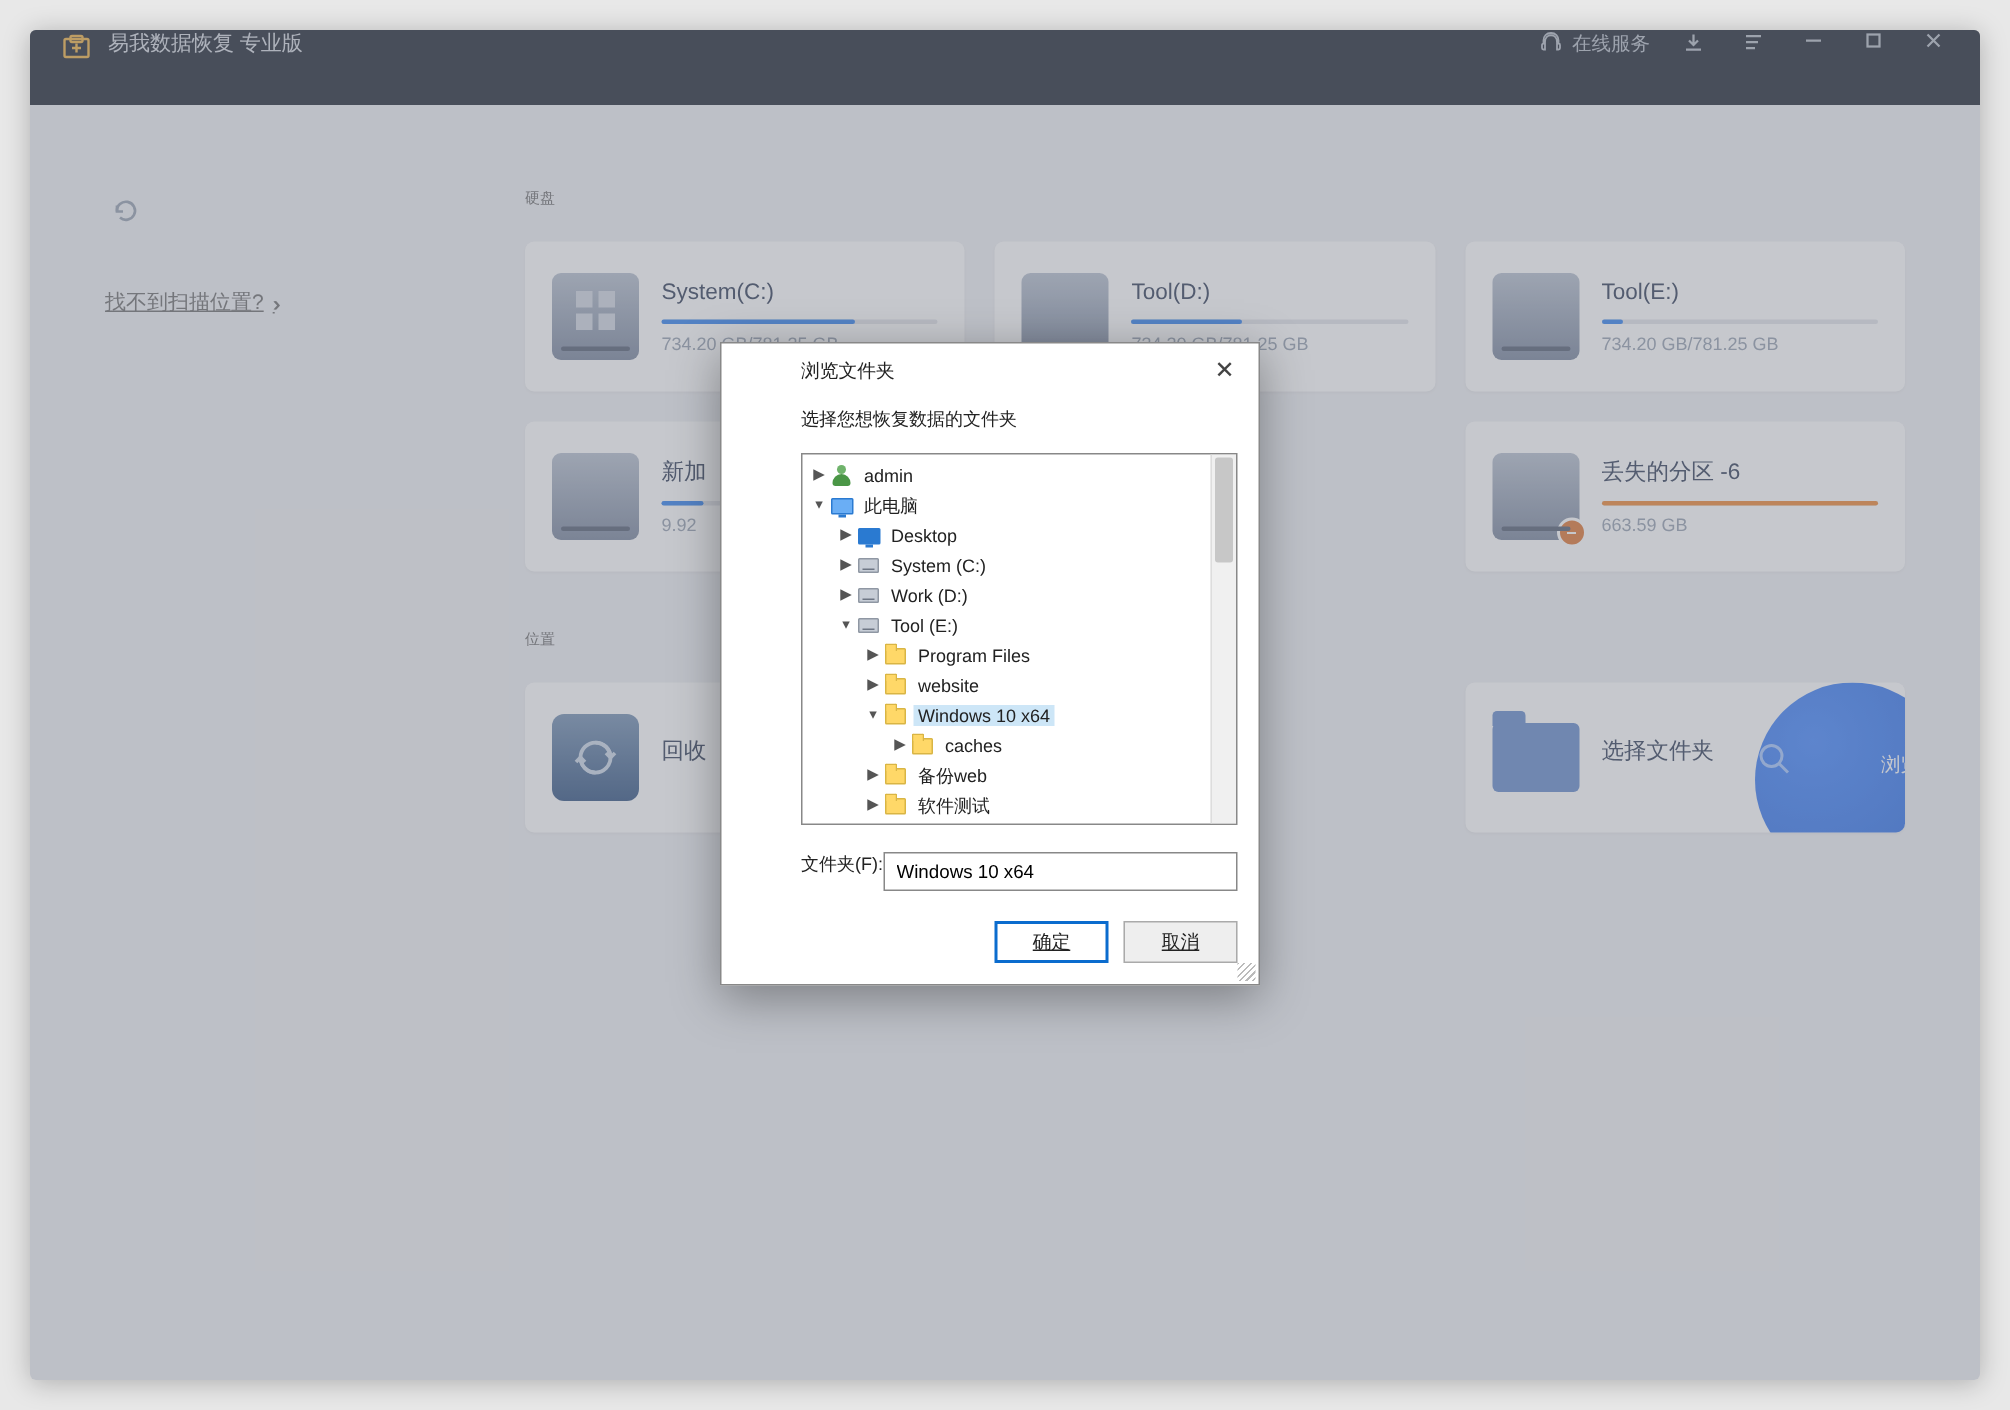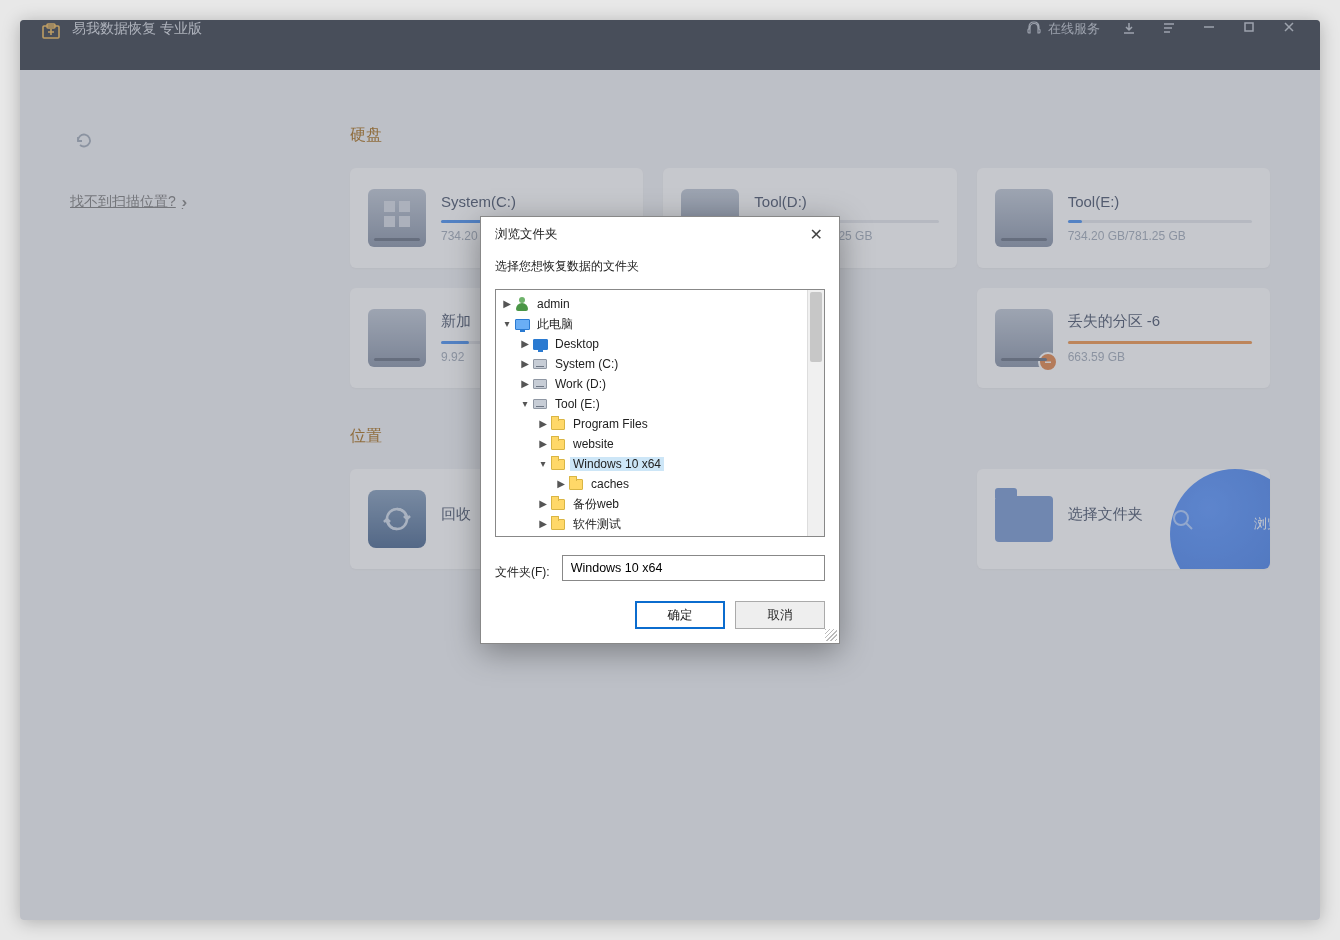--- a/index.html
+++ b/index.html
@@ -17,21 +17,21 @@
 .title-bar .icon-btn { width: 22px; display:flex; justify-content:center;}
 
 .content { padding: 55px 50px 30px 50px; display: flex; }
 .left-col { width: 280px; flex-shrink: 0; }
 .main-heading { font-size: 22px; color: #3a465f; line-height: 1.55; letter-spacing: 0.5px; }
 .refresh-icon { display:inline-block; color:#9aa4b3; margin-left:4px; vertical-align: -2px;}
 .help-link { display: inline-flex; align-items:center; margin-top: 32px; font-size: 14px; color: #737373; text-decoration: underline; cursor: pointer; }
 .help-link .chev { margin-left: 6px; font-size: 14px; letter-spacing:-4px;}
 
 .right-col { flex: 1; }
-.section-label { font-size: 16px; color: #a16207; margin-bottom: 22px; }
+.section-label { font-size: 10px; color: #737373; margin-bottom: 22px; }
 .card-grid { display: grid; grid-template-columns: repeat(3, 1fr); gap: 20px; margin-bottom: 38px;}
 .card { background: #fff; border-radius: 6px; height: 100px; display: flex; align-items: center; padding: 0 18px; box-shadow: 0 1px 2px rgba(0,0,0,0.04); cursor:pointer;}
 .card .card-icon { width: 58px; height: 58px; margin-right: 15px; flex-shrink:0; display:flex; align-items:center; justify-content:center;}
 .card .card-body { flex:1; min-width:0; }
 .card .card-title { font-size: 15px; color: #3a465f; margin-bottom: 10px; white-space:nowrap; overflow:hidden; text-overflow:ellipsis;}
 .card .bar { height: 3px; background: #e3e6eb; border-radius: 2px; position: relative; margin-bottom: 6px;}
 .card .bar .fill { position:absolute; left:0; top:0; bottom:0; border-radius:2px;}
 .card .sub { font-size: 12px; color: #9aa4b3; white-space:nowrap; overflow:hidden; text-overflow:ellipsis;}
 
 .drive-svg-box { width:58px; height:58px; background: linear-gradient(180deg,#b9c2d0 0%,#7e8aa0 100%); border-radius: 6px; position:relative;}
@@ -52,21 +52,21 @@
 
 .browse-card { position:relative; overflow:hidden;}
 .browse-card .browse-corner { position:absolute; right:-30px; bottom:-30px; width:130px; height:130px; background: radial-gradient(circle at 30% 30%, #4b8cff 0%, #2f6de0 100%); border-radius:50%; display:flex; flex-direction:row; align-items:center; justify-content:space-between; padding-right:20px; padding-bottom:20px;}
 .browse-card .browse-corner .mag { color:#a8c8ff; margin-bottom:4px;}
 .browse-card .browse-corner .lbl { color:#fff; font-size:13px;}
 
 
 .dim { position:absolute; inset:0; background: rgba(120,125,135,0.42); }
 
 
-.dialog { position:absolute; left: 480px; top: 216px; width: 360px; background:#fff; border:1px solid #888; box-shadow: 0 8px 30px rgba(0,0,0,0.35); font-size:12px; color:#222;}
+.dialog { position:absolute; left: 480px; top: 228px; width: 360px; background:#fff; border:1px solid #888; box-shadow: 0 8px 30px rgba(0,0,0,0.35); font-size:12px; color:#222;padding-left:39px;}
 .dlg-title { display:flex; align-items:center; justify-content:space-between; padding: 8px 12px 10px 14px; font-size: 12.5px;}
 .dlg-close { cursor:pointer; font-size:16px; color:#444; padding:0 4px;}
 .dlg-sub { padding: 4px 14px 14px 14px; font-size:12px;}
 .tree-box { margin: 0 14px; border:1px solid #888; height: 248px; overflow:hidden; position:relative; background:#fff;}
 .tree-scroll { position:absolute; right:0; top:0; bottom:0; width:17px; background:#f0f0f0; border-left:1px solid #ddd;}
 .tree-scroll .thumb{ position:absolute; left:2px; right:2px; top:2px; height:70px; background:#c7c7c7; border-radius:2px;}
 .tree { padding: 4px 0 4px 4px; line-height:1; font-size:12px;}
 .tree-row { display:flex; align-items:center; height:20px; white-space:nowrap; cursor:pointer;}
 .tree-row .arrow { width:14px; text-align:center; color:#555; font-size:10px;}
 .tree-row .ticon { width:16px; height:16px; margin-right:4px; display:inline-flex; align-items:center; justify-content:center;}
@@ -77,25 +77,25 @@
 .folder-sm{ width:14px; height:11px; background:#ffd868; border:1px solid #d9b544; border-radius:1px; position:relative;}
 .folder-sm::before{content:""; position:absolute; left:-1px; top:-4px; width:6px; height:4px; background:#ffd868; border:1px solid #d9b544; border-bottom:none; border-radius:1px 1px 0 0;}
 .drive-sm{ width:14px; height:10px; background:#c7cdd6; border:1px solid #8f97a3; border-radius:1px; position:relative;}
 .drive-sm::after{content:""; position:absolute; left:2px; right:2px; bottom:1px; height:1px; background:#6e7684;}
 .monitor-sm{ width:15px; height:11px; border:1px solid #2a7ad1; background:#6aaef5; border-radius:1px; position:relative;}
 .monitor-sm::after{content:""; position:absolute; left:4px; right:4px; bottom:-3px; height:2px; background:#2a7ad1;}
 .user-sm{ width:14px; height:14px; position:relative;}
 .user-sm::before{content:""; position:absolute; left:4px; top:0; width:6px; height:6px; background:#6fb36b; border-radius:50%;}
 .user-sm::after{content:""; position:absolute; left:1px; top:6px; width:12px; height:8px; background:#4a9646; border-radius:6px 6px 2px 2px;}
 
-.dlg-field-row{ display:flex; align-items:flex-end; padding: 18px 14px 10px 14px; gap:12px;}
+.dlg-field-row{ display:flex; align-items:flex-start; padding: 18px 14px 10px 14px; }
 .dlg-field-row label{ font-size:12px;}
 .dlg-field-row input{ flex:1; border:1px solid #888; height:26px; padding:0 8px; font-size:12.5px;}
 .dlg-buttons{ display:flex; justify-content:flex-end; gap:10px; padding: 10px 14px 14px 14px;}
-.dlg-btn{ width:90px; height:28px; border:1px solid #aaa; background:#eee; font-size:12.5px; cursor:pointer; display:flex; align-items:center; justify-content:center;}
+.dlg-btn{ width:76px; height:28px; border:1px solid #aaa; background:#eee; font-size:12.5px; cursor:pointer; display:flex; align-items:center; justify-content:center;text-decoration:underline;}
 .dlg-btn.primary{ border:2px solid #0b6cce; background:#fff;}
 .resize-grip{ position:absolute; right:2px; bottom:2px; width:12px; height:12px; background: repeating-linear-gradient(135deg,#bbb 0 1px, transparent 1px 3px);}
 </style>
 </head>
 <body>
 
 <div class="app-window">
 
   <div class="title-bar">
     <span class="logo">

